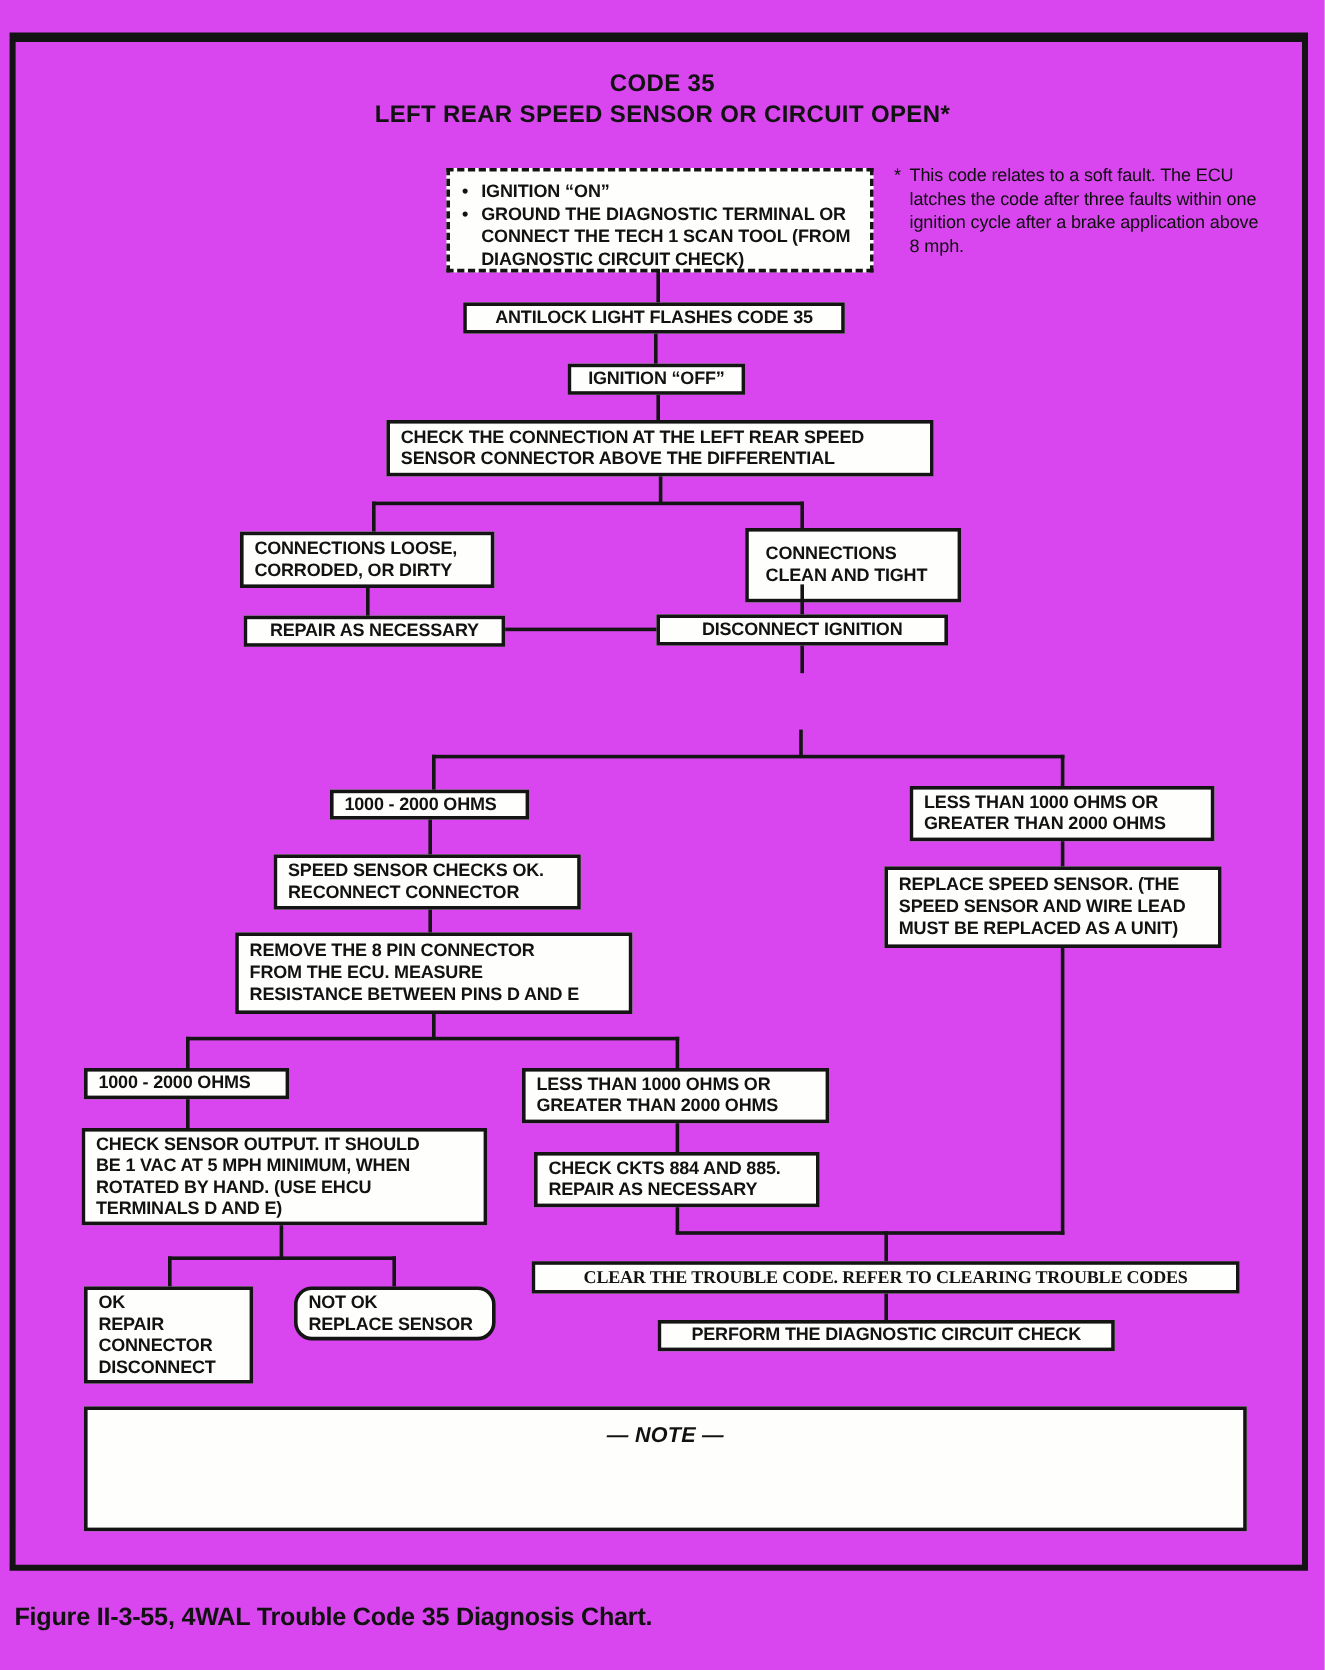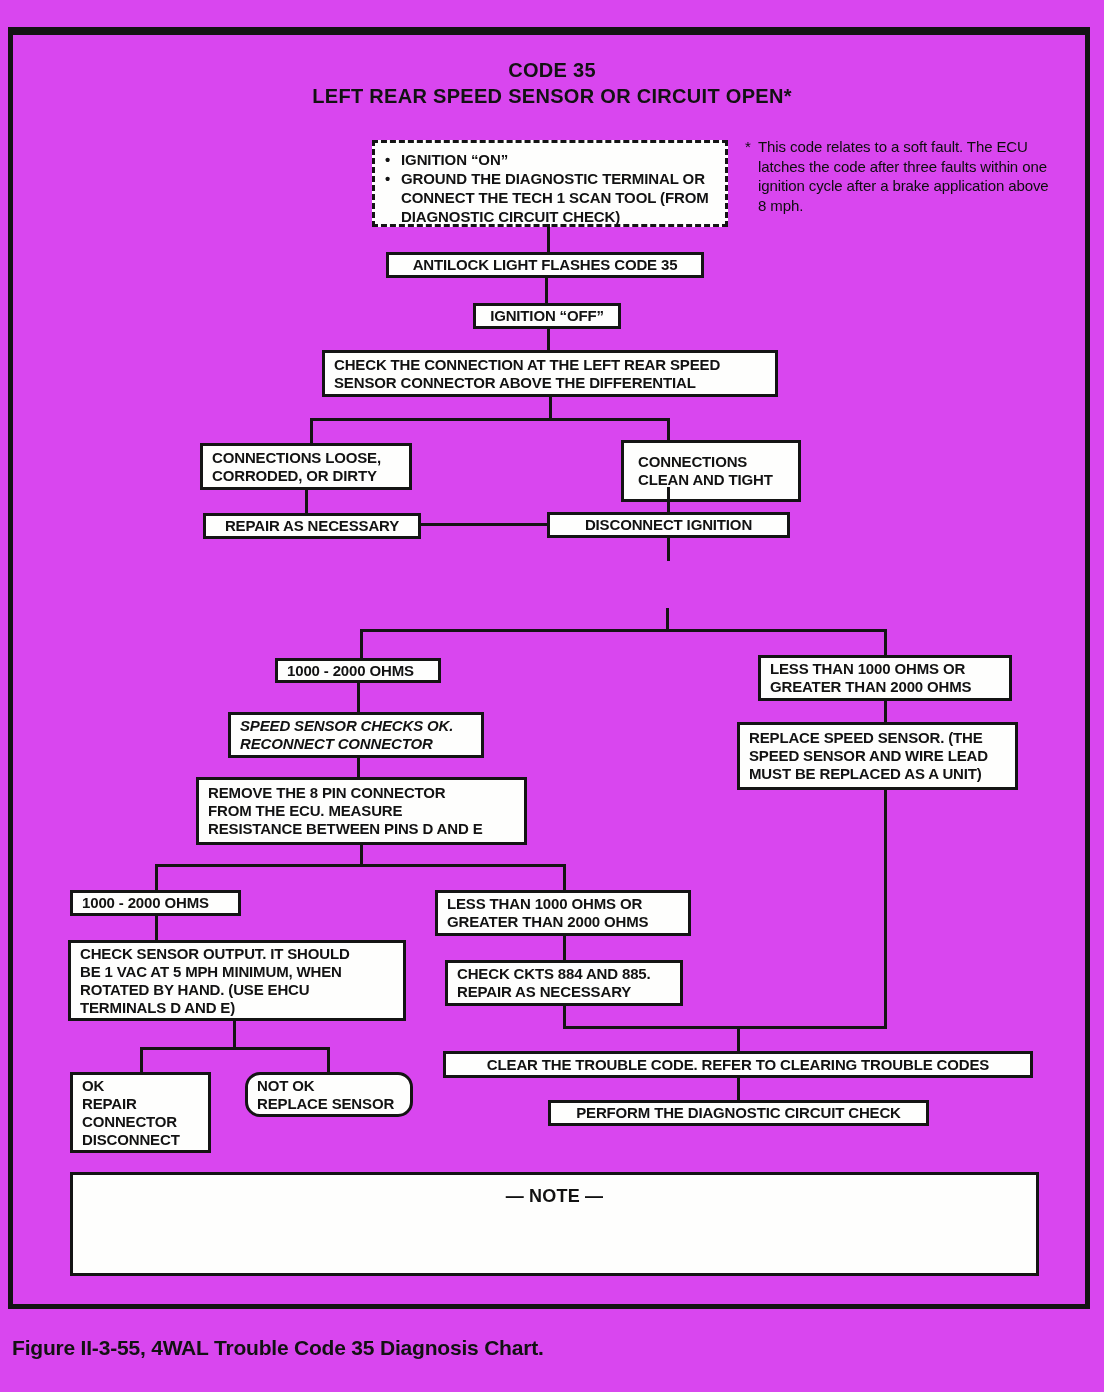--- a/index.html
+++ b/index.html
@@ -39,21 +39,21 @@
     padding:3px 9px;text-align:left;
   }
   .node.c{justify-content:center;text-align:center;}
   .vl,.hl{position:absolute;background:#141414;}
   .vl{width:3px;}
   .hl{height:3px;}
   .note-box{
     position:absolute;left:70px;top:1172px;width:969px;height:104px;
     border:3px solid #141414;box-sizing:border-box;background:#fefefd;
   }
-  .note-heading{margin-top:11px;text-align:center;font-weight:700;font-size:18px;letter-spacing:.2px;}
+  .note-heading{margin-top:11px;text-align:center;font-weight:700;font-size:18px;letter-spacing:.2px;font-style:italic;}
   .note-body{margin:13px 50px 0 28px;font-weight:700;font-size:17.5px;line-height:26px;letter-spacing:-.1px;}
   .caption{
     position:absolute;left:12px;top:1320px;font-weight:700;font-size:21px;letter-spacing:-.2px;margin-top:16px;
   }
 </style>
 </head>
 <body>
 
 <div class="page">
 
@@ -88,21 +88,21 @@
 SENSOR CONNECTOR ABOVE THE DIFFERENTIAL</div>
   <div class="node" style="left:200px;top:443px;width:212px;height:47px;">CONNECTIONS LOOSE,
 CORRODED, OR DIRTY</div>
   <div class="node" style="left:578px;top:440px;width:180px;height:62px;padding-left:14px;margin-left:43px;">CONNECTIONS
 CLEAN AND TIGHT</div>
   <div class="node c" style="left:203px;top:513px;width:218px;height:26px;">REPAIR AS NECESSARY</div>
   <div class="node c" style="left:547px;top:512px;width:243px;height:26px;">DISCONNECT IGNITION</div>
   <div class="node" style="left:275px;top:658px;width:166px;height:25px;">1000 - 2000 OHMS</div>
   <div class="node" style="left:758px;top:655px;width:254px;height:46px;">LESS THAN 1000 OHMS OR
 GREATER THAN 2000 OHMS</div>
-  <div class="node" style="left:228px;top:712px;width:256px;height:46px;font-style:italic;">SPEED SENSOR CHECKS OK.
+  <div class="node" style="left:228px;top:712px;width:256px;height:46px;">SPEED SENSOR CHECKS OK.
 RECONNECT CONNECTOR</div>
   <div class="node" style="left:737px;top:722px;width:281px;height:68px;">REPLACE SPEED SENSOR.  (THE
 SPEED SENSOR AND WIRE LEAD
 MUST BE REPLACED AS A UNIT)</div>
   <div class="node" style="left:196px;top:777px;width:331px;height:68px;">REMOVE THE 8 PIN CONNECTOR
 FROM THE ECU.  MEASURE
 RESISTANCE BETWEEN PINS D AND E</div>
   <div class="node" style="left:70px;top:890px;width:171px;height:26px;">1000 - 2000 OHMS</div>
   <div class="node" style="left:435px;top:890px;width:256px;height:46px;">LESS THAN 1000 OHMS OR
 GREATER THAN 2000 OHMS</div>
@@ -111,21 +111,21 @@
 ROTATED  BY HAND. (USE EHCU
 TERMINALS D AND E)</div>
   <div class="node" style="left:445px;top:960px;width:238px;height:46px;">CHECK CKTS 884 AND 885.
 REPAIR AS NECESSARY</div>
   <div class="node" style="left:70px;top:1072px;width:141px;height:81px;">OK
 REPAIR
 CONNECTOR
 DISCONNECT</div>
   <div class="node" style="left:245px;top:1072px;width:168px;height:45px;border-radius:15px;">NOT OK
 REPLACE SENSOR</div>
-  <div class="node c" style="left:443px;top:1051px;width:590px;height:27px;">CLEAR THE TROUBLE CODE.  REFER TO CLEARING TROUBLE CODES</div>
+  <div class="node c" style="left:443px;top:1051px;width:590px;height:27px;font-family:Liberation Serif, serif;">CLEAR THE TROUBLE CODE.  REFER TO CLEARING TROUBLE CODES</div>
   <div class="node c" style="left:548px;top:1100px;width:381px;height:26px;">PERFORM THE DIAGNOSTIC CIRCUIT CHECK</div>
 
   <div class="vl" style="left:547px;top:224px;height:28px;"></div>
   <div class="vl" style="left:545px;top:278px;height:25px;"></div>
   <div class="vl" style="left:547px;top:329px;height:21px;"></div>
   <div class="vl" style="left:549px;top:397px;height:23px;"></div>
   <div class="hl" style="left:310px;top:418px;width:360px;"></div>
   <div class="vl" style="left:310px;top:418px;height:25px;"></div>
   <div class="vl" style="left:667px;top:418px;height:22px;"></div>
   <div class="vl" style="left:305px;top:490px;height:23px;"></div>

